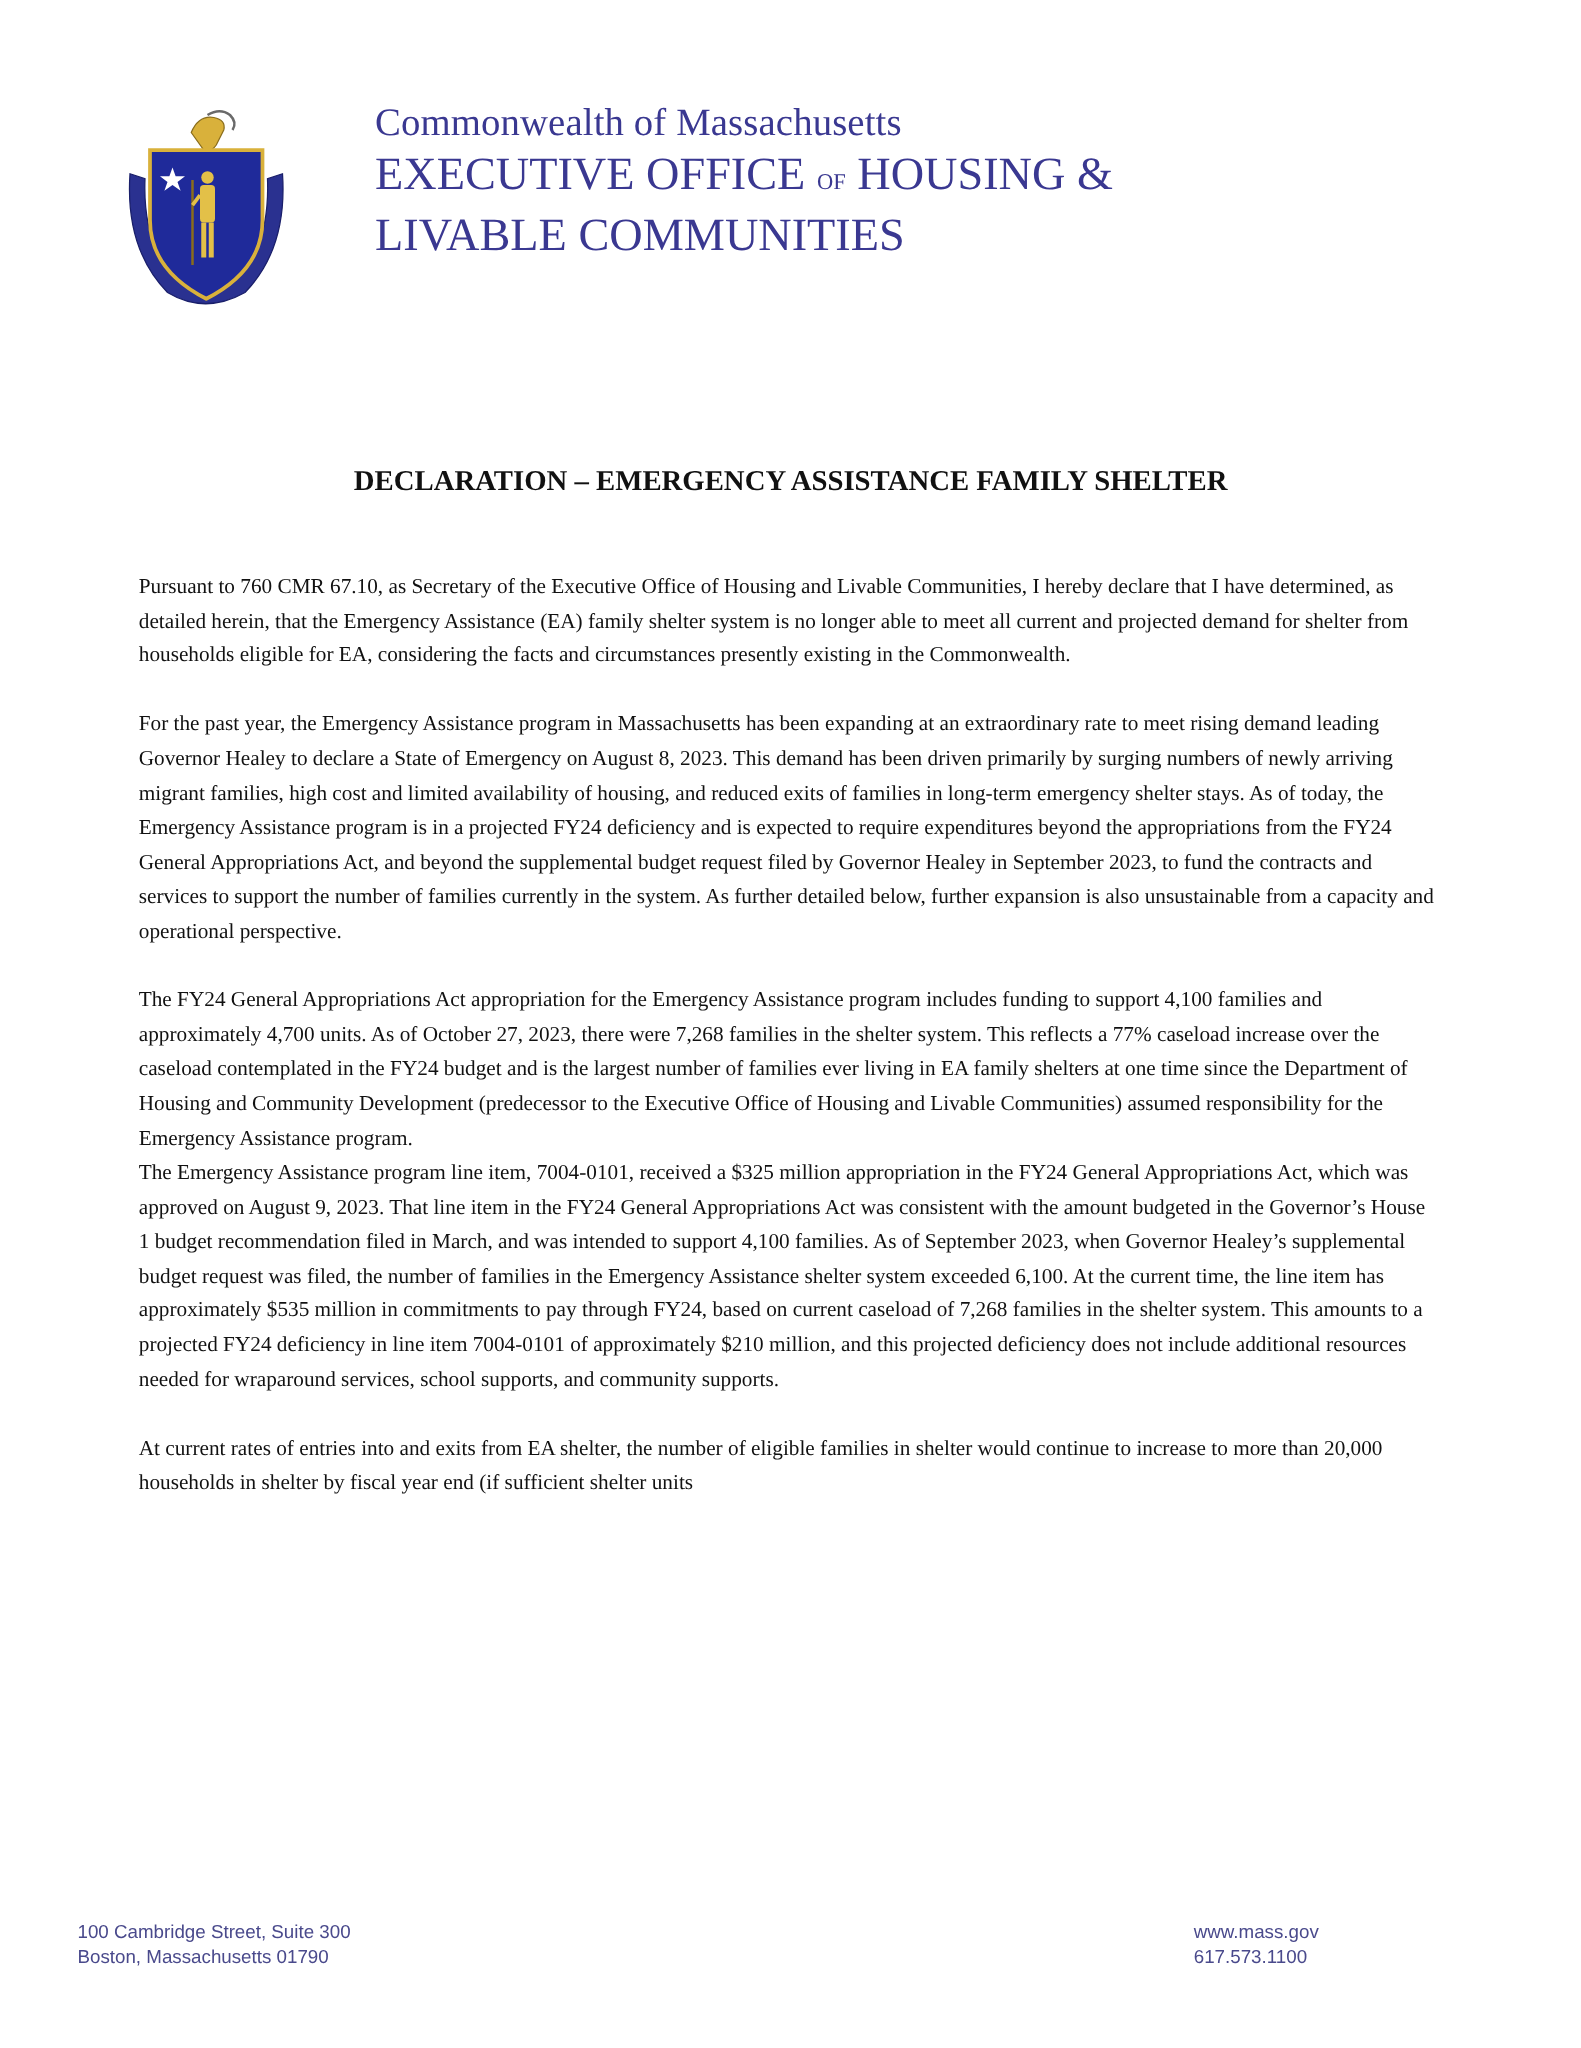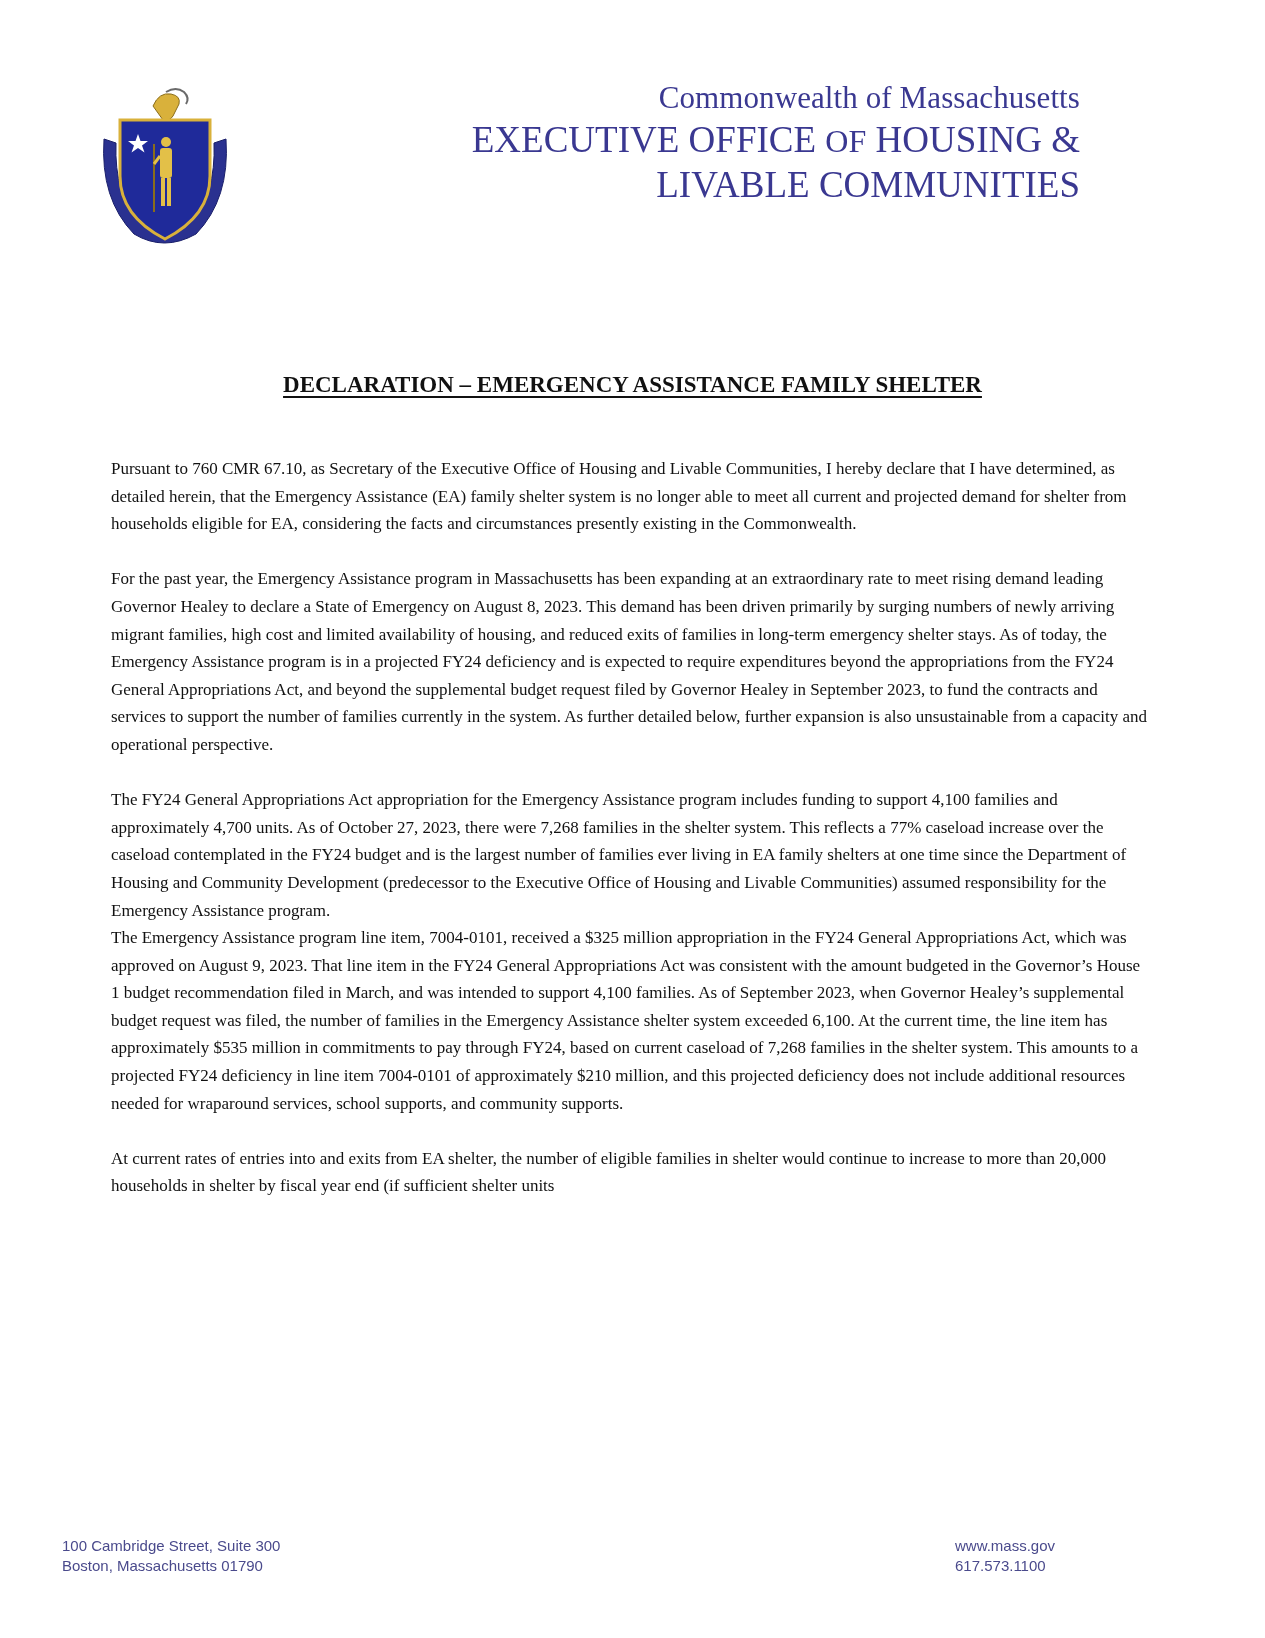--- a/index.html
+++ b/index.html
@@ -1,26 +1,26 @@
 <!DOCTYPE html>
 <html><head>
   <meta charset="utf-8">
   <style>
     html, body { margin: 0; padding: 0; background: #ffffff; }
     body { width: 1265px; height: 1638px; position: relative; overflow: hidden; font-family: "Liberation Serif", "DejaVu Serif", serif; color: #111111; }
     .seal { position: absolute; left: 98px; top: 84px; width: 134px; height: 170px; }
-    .letterhead { position: absolute; left: 300px; top: 80px; width: 780px; text-align: right; color: #3a3891; }
+    .letterhead { position: absolute; left: 300px; top: 80px; width: 780px; text-align: left; color: #3a3891; }
     .lh-line1 { font-size: 31px; line-height: 36px; letter-spacing: 0.1px; }
     .lh-line2 { font-size: 37px; line-height: 43px; margin-top: 2px; }
-    .lh-line2 .smallcaps { font-size: 32px; }
+    .lh-line2 .smallcaps { font-size: 18px; }
     .lh-line3 { font-size: 37px; line-height: 43px; }
     .officials { font-size: 15px; line-height: 20px; margin-top: 6px; color: #3a3891; }
     .officials .diamond { display: inline-block; margin: 0 10px; font-size: 13px; color: #2a2a8a; }
     .doc-title { position: absolute; left: 0; width: 1265px; top: 372px; text-align: center; font-weight: bold; font-size: 23px; }
-    .doc-title span { text-decoration: underline; text-underline-offset: 4px; text-decoration-thickness: 1.5px; }
+    .doc-title span { text-underline-offset: 4px; text-decoration-thickness: 1.5px; }
     .body { position: absolute; left: 111px; top: 455px; width: 1040px; font-size: 17px; line-height: 27.6px; font-family: Liberation Serif, serif; }
     .body p { margin: 0 0 27.6px 0; }
     .body p.tight { margin-bottom: 0; }
     .footer-left, .footer-right { position: absolute; top: 1536px; font-family: "Liberation Sans", "DejaVu Sans", sans-serif; font-size: 15px; line-height: 20px; color: #4a4a8c; }
     .footer-left { left: 62px; }
     .footer-right { left: 955px; }
   </style>
 </head>
 <body>
 

